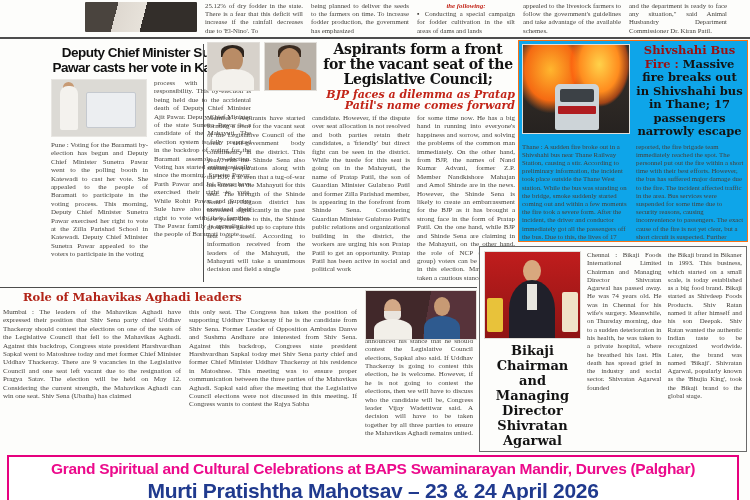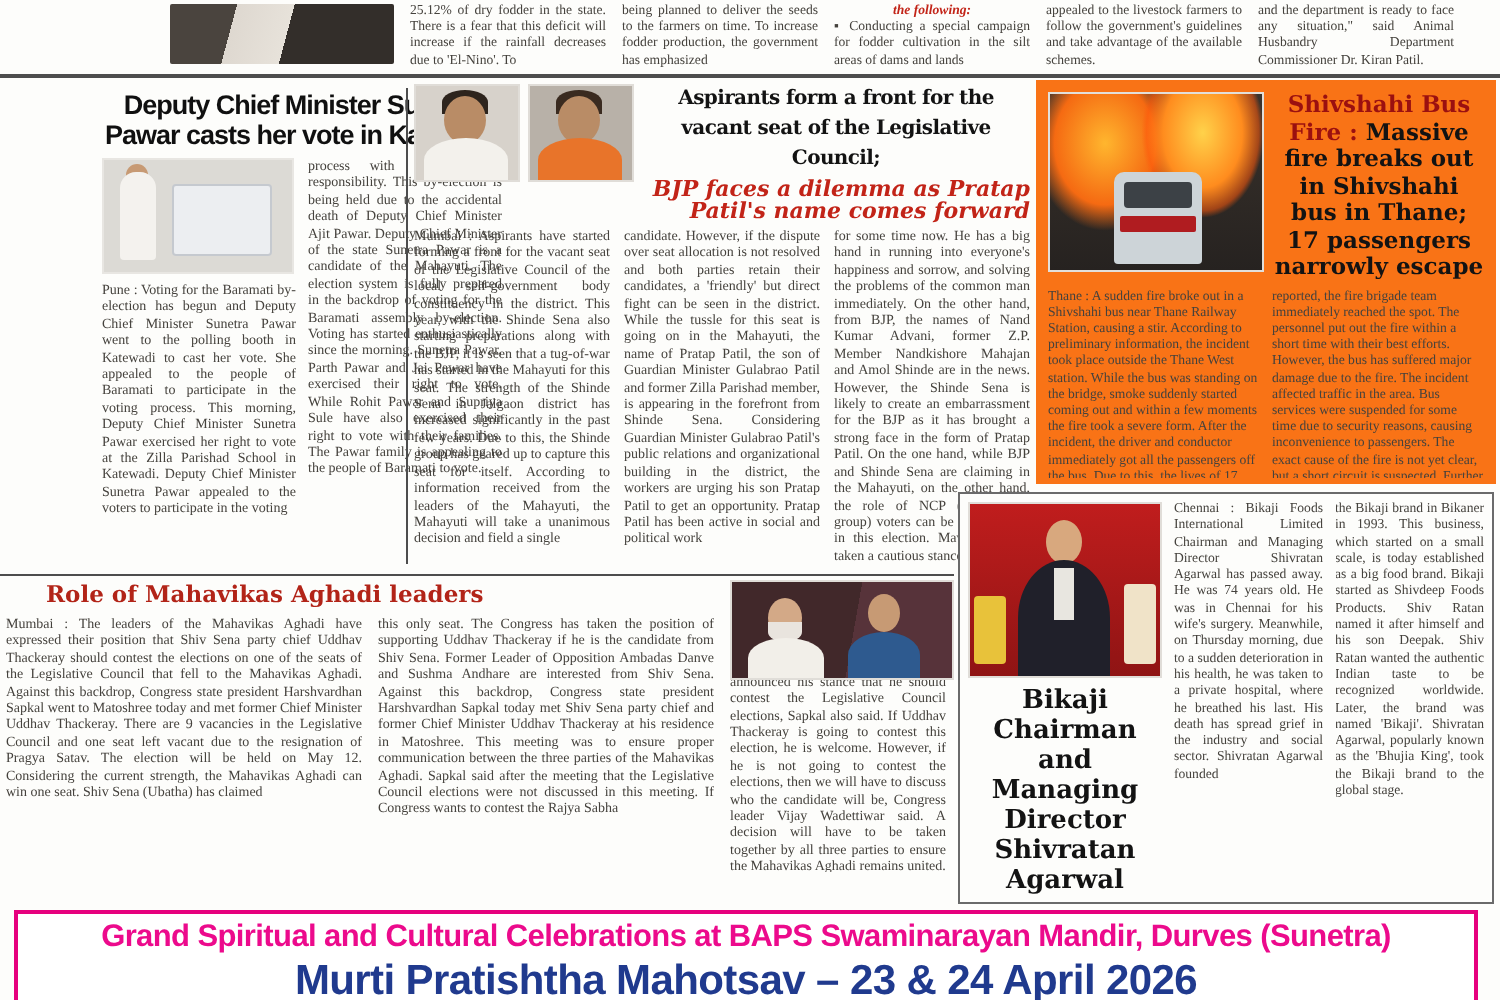--- a/index.html
+++ b/index.html
@@ -33,29 +33,29 @@
   .blk-b .head-row{display:flex;gap:4px;margin-bottom:3px;}
   .cand-photo{width:51px;height:47px;position:relative;overflow:hidden;border:1px solid #e0ddd8;}
   .cand-photo.p1{background:#d7d2cb;}
   .cand-photo.p2{background:#b8b1a8;}
   .cand-head{position:absolute;left:14px;top:5px;width:21px;height:24px;border-radius:50%;background:#b98c66;}
   .cand-hair{position:absolute;left:13px;top:2px;width:23px;height:12px;border-radius:50% 50% 0 0;background:#2d241d;}
   .cand-body{position:absolute;left:4px;top:26px;width:42px;height:22px;border-radius:50% 50% 0 0;background:#f3f1ec;}
   .cand-photo.p2 .cand-body{background:#e8742a;}
   .cand-photo.p2 .cand-hair{background:#3a2b20;}
   .blk-b .head-txt{flex:1;}
-  .blk-b .headline{font-family:"DejaVu Serif",serif;font-weight:bold;font-size:10px;line-height:15px;
+  .blk-b .headline{font-family:"DejaVu Serif",serif;font-weight:bold;font-size:14px;line-height:15px;
     text-align:center;color:#131313;letter-spacing:-0.3px;}
   .blk-b .subhead{font-family:"DejaVu Serif",serif;font-weight:bold;font-style:italic;font-size:11px;
     line-height:11px;text-align:right;color:#c22418;margin-top:2px;}
   .blk-b .cols{display:flex;gap:7px;margin-top:3px;}
   .blk-b .col{width:98px;overflow:hidden;height:182px;}
   
-  .blk-c{position:absolute;left:518px;top:40px;width:230px;height:202px;border:3px solid #f97316;
-    background:#f97316;padding:3px;box-sizing:border-box;overflow:hidden;}
+  .blk-c{position:absolute;left:518px;top:40px;width:230px;height:202px;border:1px solid #f97316;
+    background:#0ea5e9;padding:3px;box-sizing:border-box;overflow:hidden;}
   .blk-c .head-row{display:flex;gap:5px;}
   .fire-photo{position:relative;flex:0 0 106px;height:88px;overflow:hidden;border:1px solid #e2dfda;
     background:
       radial-gradient(ellipse 36px 50px at 72% 22%, #ffd24a, #ff8c1e 55%, rgba(255,90,12,.55) 78%, rgba(0,0,0,0) 85%),
       radial-gradient(ellipse 46px 56px at 26% 28%, #ffb62e, #f56a12 55%, rgba(0,0,0,0) 78%),
       linear-gradient(#3a332c,#262220);}
   .bus-body{position:absolute;left:30%;bottom:3px;width:42%;height:52%;background:#cdd4d8;border-radius:5px 5px 2px 2px;}
   .bus-window{position:absolute;left:12%;top:10%;width:76%;height:28%;background:#3c4146;border-radius:2px;}
   .bus-band{position:absolute;left:8%;top:48%;width:84%;height:16%;background:#b01c20;border-radius:1px;}
   .blk-c .headline{flex:1;font-family:"DejaVu Serif",serif;font-weight:bold;font-size:11.5px;
@@ -207,18 +207,18 @@
         <div class="bk-suit"></div>
         <div class="bk-shirt"></div>
       </div>
       <div class="headline">Bikaji Chairman and Managing Director Shivratan Agarwal passes away</div>
     </div>
     <div class="col">Chennai : Bikaji Foods International Limited Chairman and Managing Director Shivratan Agarwal has passed away. He was 74 years old. He was in Chennai for his wife's surgery. Meanwhile, on Thursday morning, due to a sudden deterioration in his health, he was taken to a private hospital, where he breathed his last. His death has spread grief in the industry and social sector. Shivratan Agarwal founded</div>
     <div class="col">the Bikaji brand in Bikaner in 1993. This business, which started on a small scale, is today established as a big food brand. Bikaji started as Shivdeep Foods Products. Shiv Ratan named it after himself and his son Deepak. Shiv Ratan wanted the authentic Indian taste to be recognized worldwide. Later, the brand was named 'Bikaji'. Shivratan Agarwal, popularly known as the 'Bhujia King', took the Bikaji brand to the global stage.</div>
   </div>
 
   <div class="banner">
-    <div class="l1">Grand Spiritual and Cultural Celebrations at BAPS Swaminarayan Mandir, Durves (Sunetra)</div>
+    <div class="l1">Grand Spiritual and Cultural Celebrations at BAPS Swaminarayan Mandir, Durves (Palghar)</div>
     <div class="l2">Murti Pratishtha Mahotsav – 23 &amp; 24 April 2026</div>
 
   </div>
 
 </div>
 
 </body></html>

